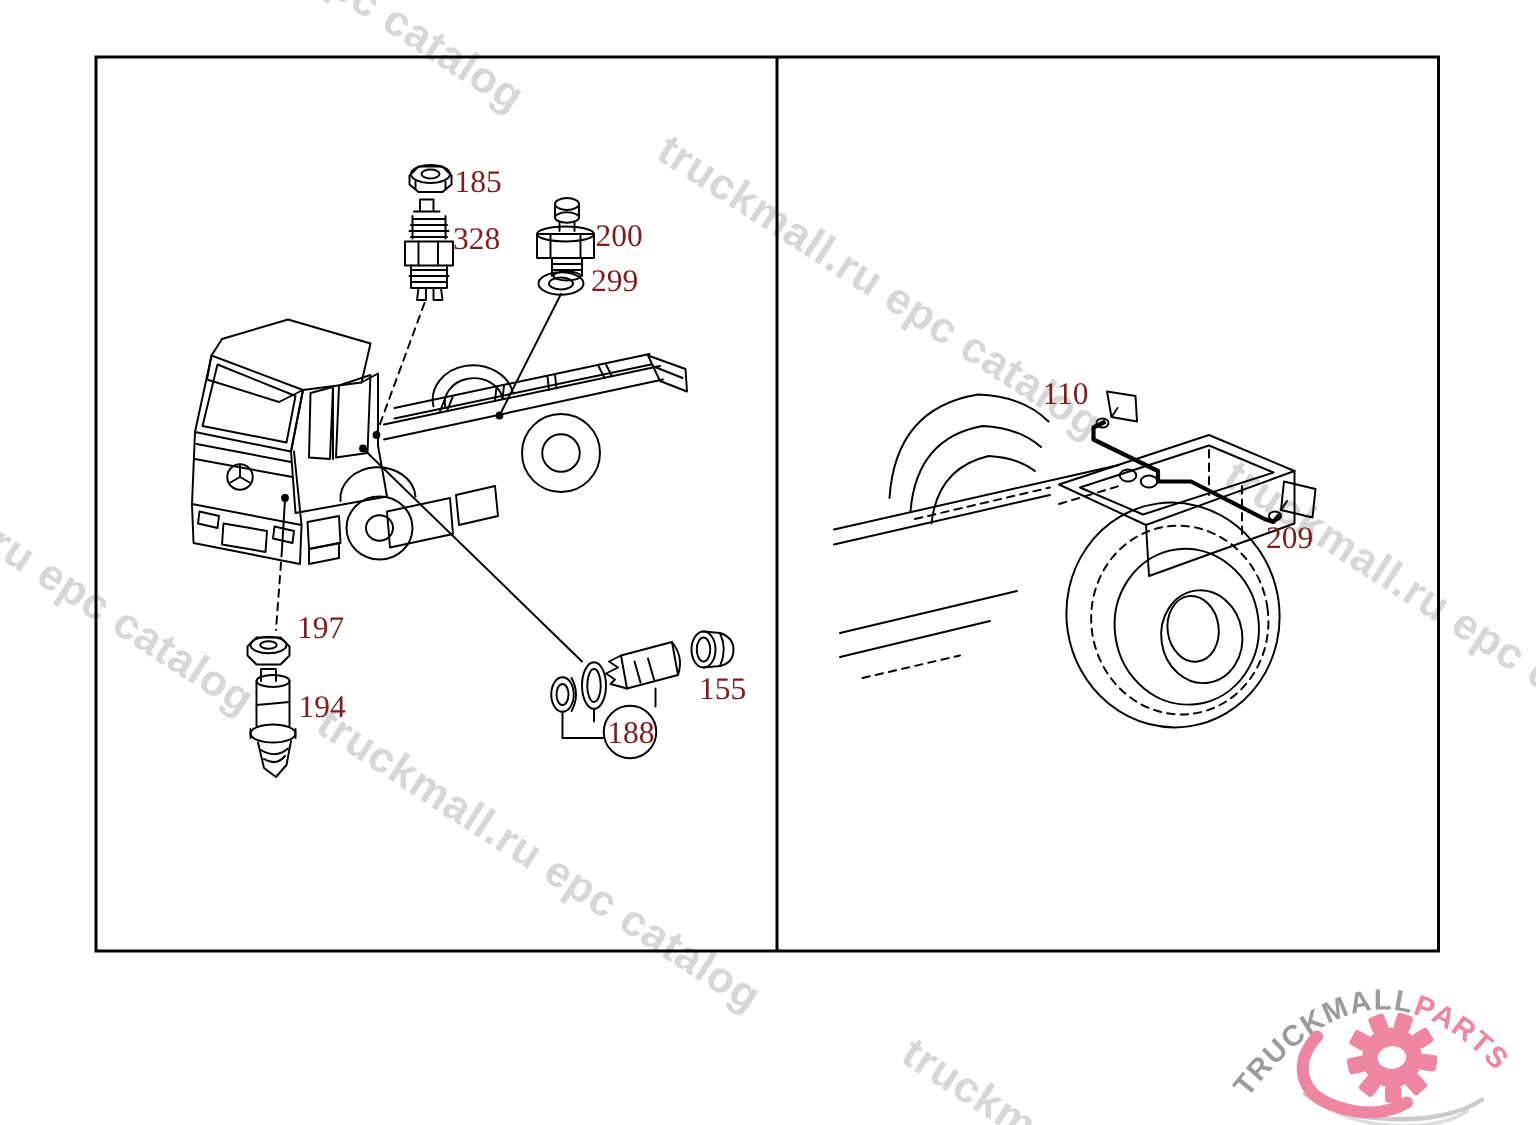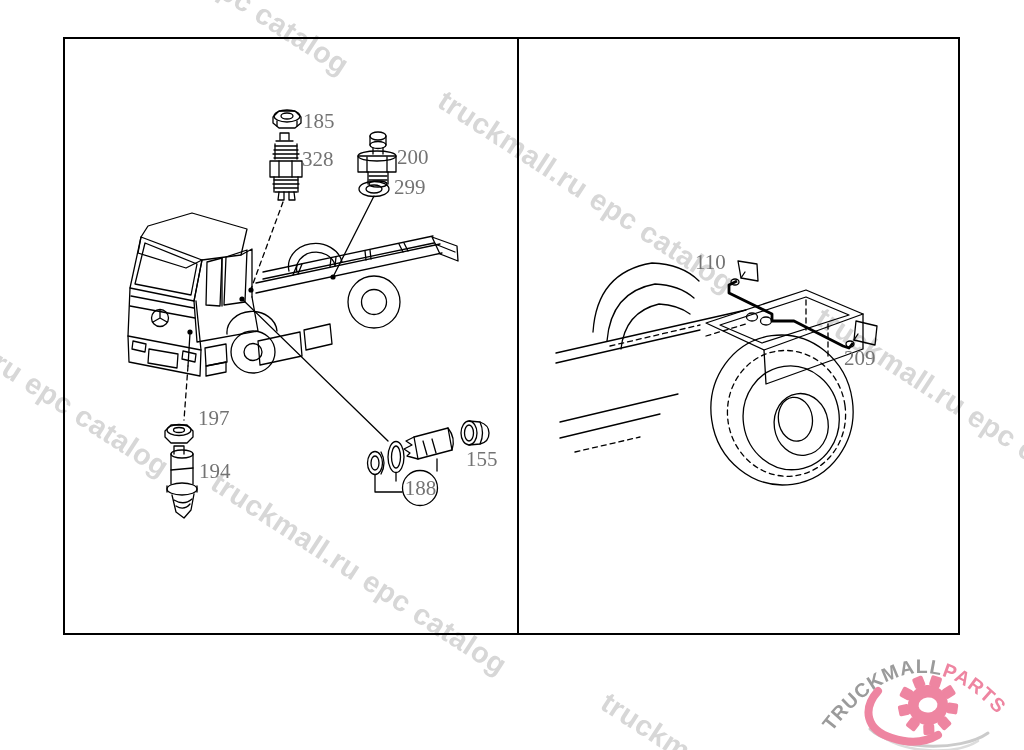--- a/index.html
+++ b/index.html
@@ -3,21 +3,21 @@
 <meta charset="utf-8">
 <style>
   html,body{margin:0;padding:0;background:#ffffff;}
   .canvas{position:relative;width:1024px;height:750px;background:#ffffff;overflow:hidden;
           font-family:"Liberation Serif", serif;}
   .watermark{position:absolute;left:0;top:0;z-index:1;white-space:nowrap;
              font-family:"Liberation Sans", sans-serif;font-weight:bold;font-size:29px;
              letter-spacing:0.5px;transform-origin:0 0;user-select:none;}
   svg.art{position:absolute;left:0;top:0;z-index:2;}
   .plabel{position:absolute;z-index:3;font-family:"Liberation Serif", serif;
-          font-size:21px;color:#737373;line-height:1;}
+          font-size:21px;color:#7f1d1d;line-height:1;}
   .plabel.center{text-align:center;}
   svg.logo{position:absolute;left:820px;top:633px;z-index:4;}
   path,ellipse,circle,rect,line{vector-effect:non-scaling-stroke;}
   .ink{stroke:#000;stroke-width:1.3;fill:none;stroke-linecap:round;stroke-linejoin:round;}
   .ink2{stroke:#000;stroke-width:2;fill:none;}
   .bold-cable{stroke:#000;stroke-width:2.8;fill:none;stroke-linejoin:round;}
   .dash{stroke-dasharray:5 4;}
   .dot{fill:#000;stroke:none;}
 </style>
 </head>

